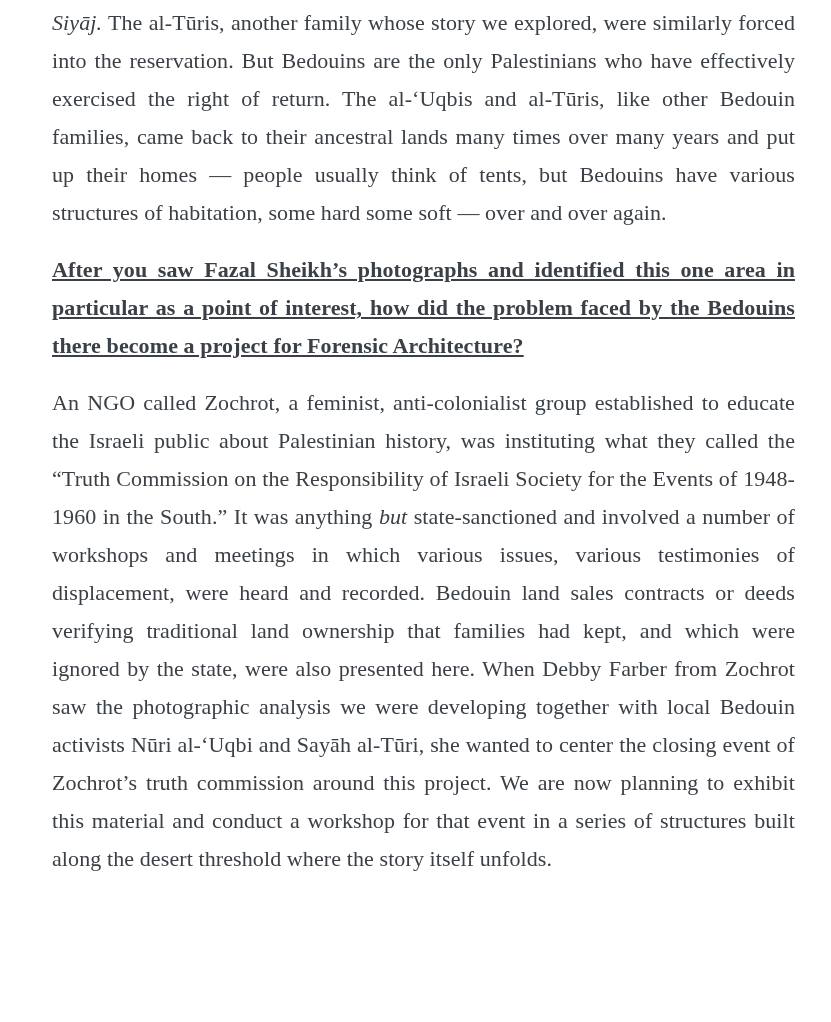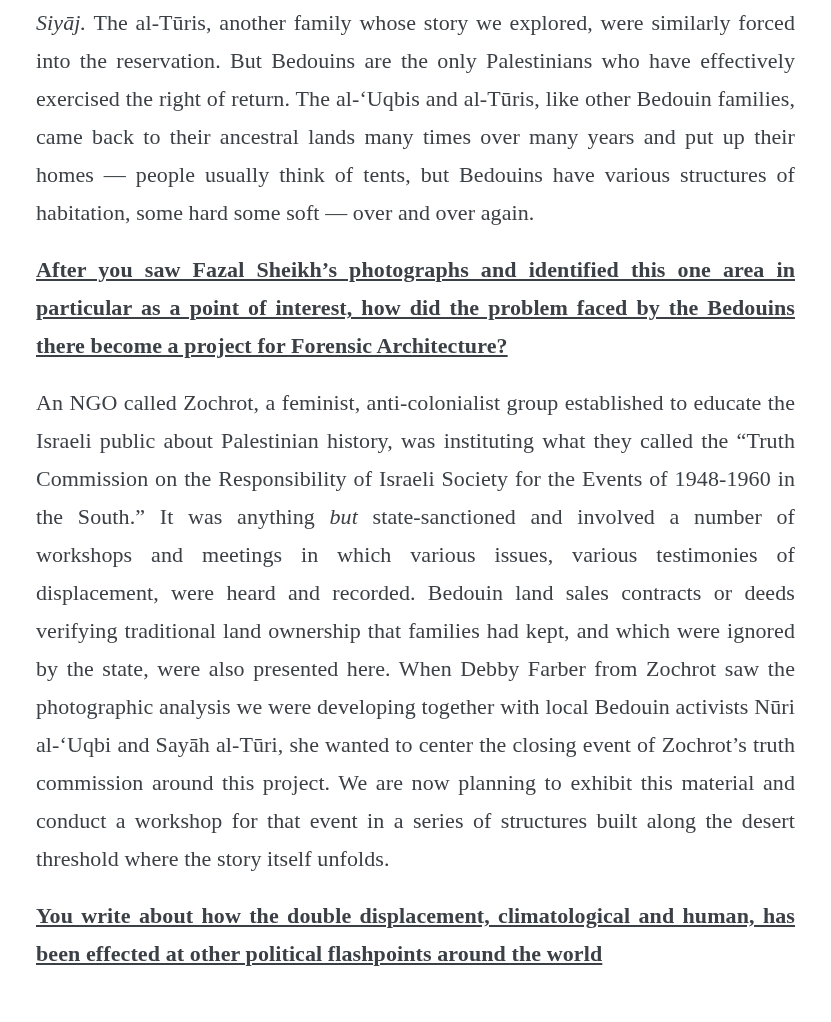--- a/index.html
+++ b/index.html
@@ -10,21 +10,21 @@
   body {
     width: 831px;
     height: 1022px;
     overflow: hidden;
     box-sizing: border-box;
   }
   .page {
     box-sizing: border-box;
     width: 831px;
     height: 1022px;
-    padding: 4px 36px 0 36px;
+    padding: 4px 36px 0 52px;
     background: #ffffff;
   }
   .para {
     margin: 0 0 19px 0;
     font-family: "Liberation Serif", "DejaVu Serif", serif;
     font-size: 22px;
     line-height: 38px;
     color: #3b4046;
     text-align: justify;
     letter-spacing: 0.1px;
@@ -42,15 +42,14 @@
 <body>
 
 <div class="page">
 
   <p class="para"><span class="seg it">Siyāj.</span><span class="seg"> The al-Tūris, another family whose story we explored, were similarly forced into the reservation. But Bedouins are the only Palestinians who have effectively exercised the right of return. The al-‘Uqbis and al-Tūris, like other Bedouin families, came back to their ancestral lands many times over many years and put up their homes — people usually think of tents, but Bedouins have various structures of habitation, some hard some soft — over and over again.</span></p>
 
   <p class="para bold"><span class="seg">After you saw Fazal Sheikh’s photographs and identified this one area in particular as a point of interest, how did the problem faced by the Bedouins there become a project for Forensic Architecture?</span></p>
 
   <p class="para"><span class="seg">An NGO called Zochrot, a feminist, anti-colonialist group established to educate the Israeli public about Palestinian history, was instituting what they called the “Truth Commission on the Responsibility of Israeli Society for the Events of 1948-1960 in the South.” It was anything </span><span class="seg it">but</span><span class="seg"> state-sanctioned and involved a number of workshops and meetings in which various issues, various testimonies of displacement, were heard and recorded. Bedouin land sales contracts or deeds verifying traditional land ownership that families had kept, and which were ignored by the state, were also presented here. When Debby Farber from Zochrot saw the photographic analysis we were developing together with local Bedouin activists Nūri al-‘Uqbi and Sayāh al-Tūri, she wanted to center the closing event of Zochrot’s truth commission around this project. We are now planning to exhibit this material and conduct a workshop for that event in a series of structures built along the desert threshold where the story itself unfolds.</span></p>
 
-  <p class="para bold"><span class="seg">You write about how the double displacement, climatological and human, has been effected at other political flashpoints around the world</span></p>
 
 </div>
 
 </body></html>

